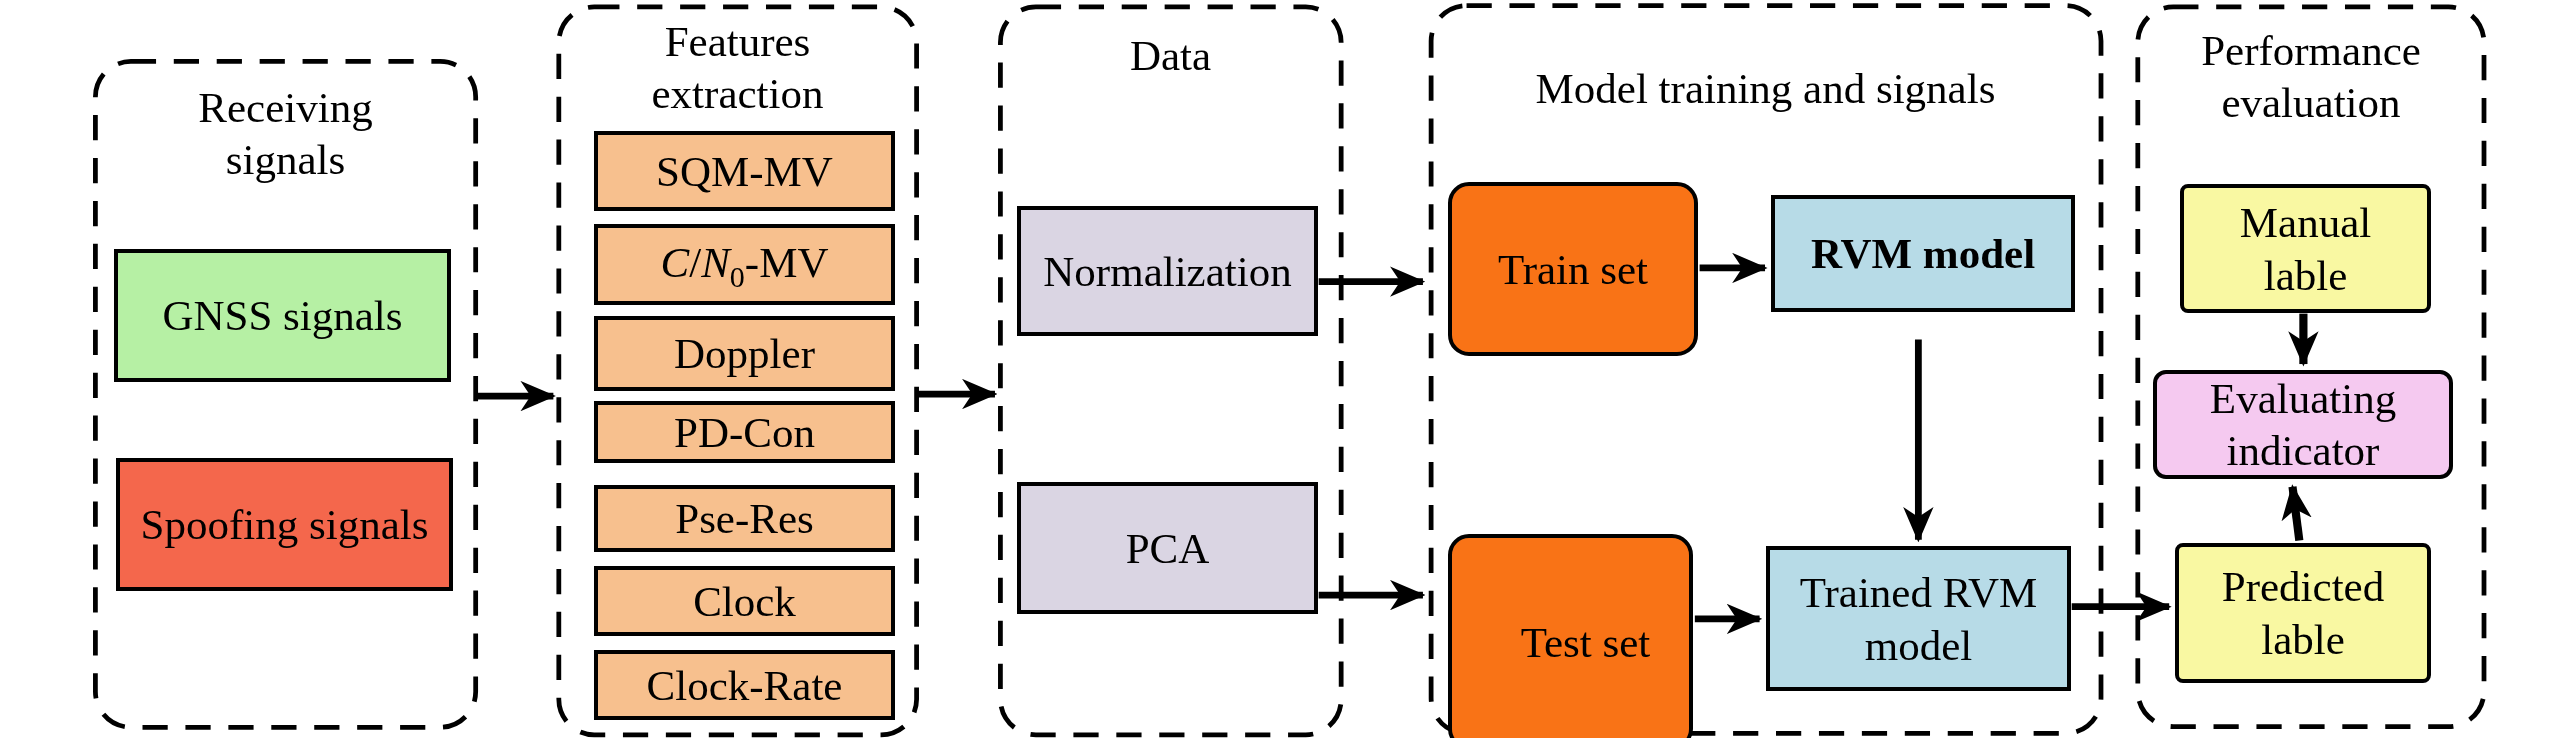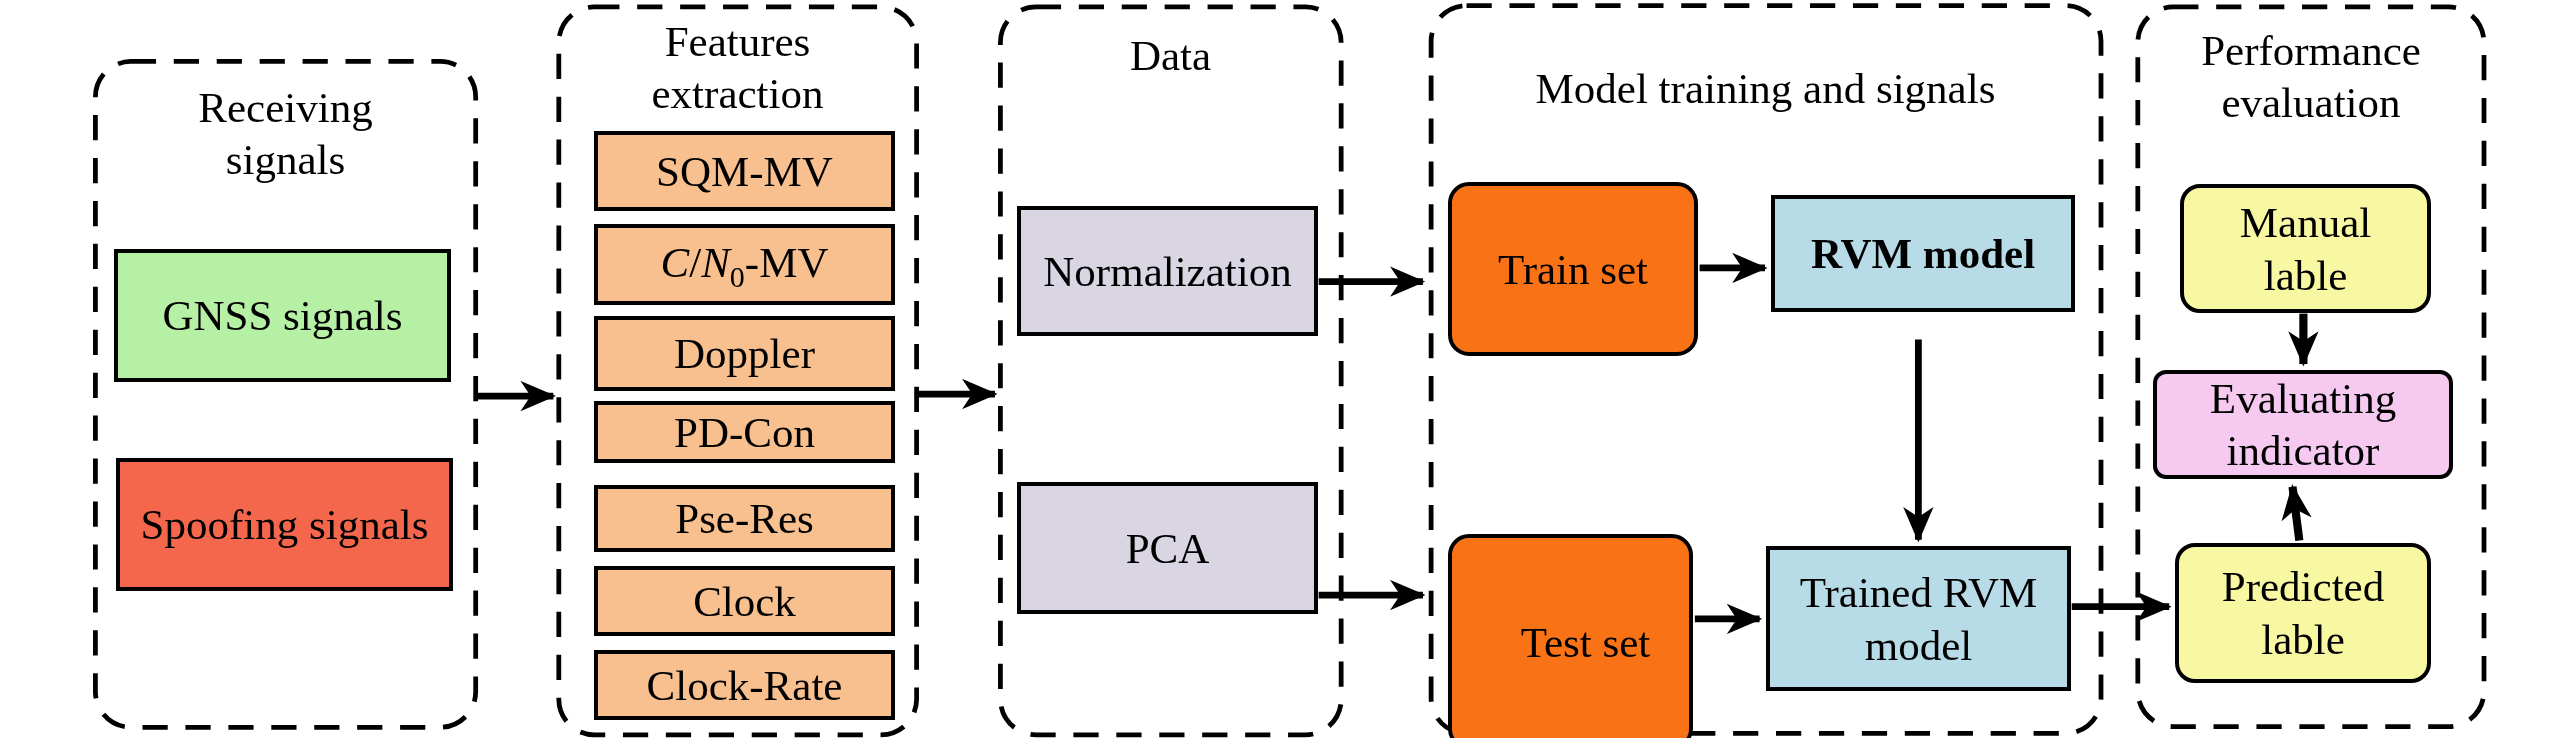--- a/index.html
+++ b/index.html
@@ -30,21 +30,21 @@
     text-align:center;
     font-size:43px;
     line-height:53px;
   }
   .gnss      { background:#b6f0a4; }
   .spoof     { background:#f4674c; }
   .feature   { background:#f7c08e; border-width:4.1px; }
   .process   { background:#dad5e3; }
   .dataset   { background:#f97316; border-radius:21px; }
   .model     { background:#b7dbe7; }
-  .ylabel    { background:#f9f8a2; border-radius:20px; }
+  .ylabel    { background:#f9f8a2; border-radius:8px; }
   .indicator { background:#f5c9f0; }
   .it  { font-style:italic; }
   .sub { font-size:30px; position:relative; top:9.5px; }
 </style>
 </head>
 <body>
 
 <div class="canvas">
 
   <svg class="overlay" viewBox="0 0 3780 1084" width="2576" height="739">

